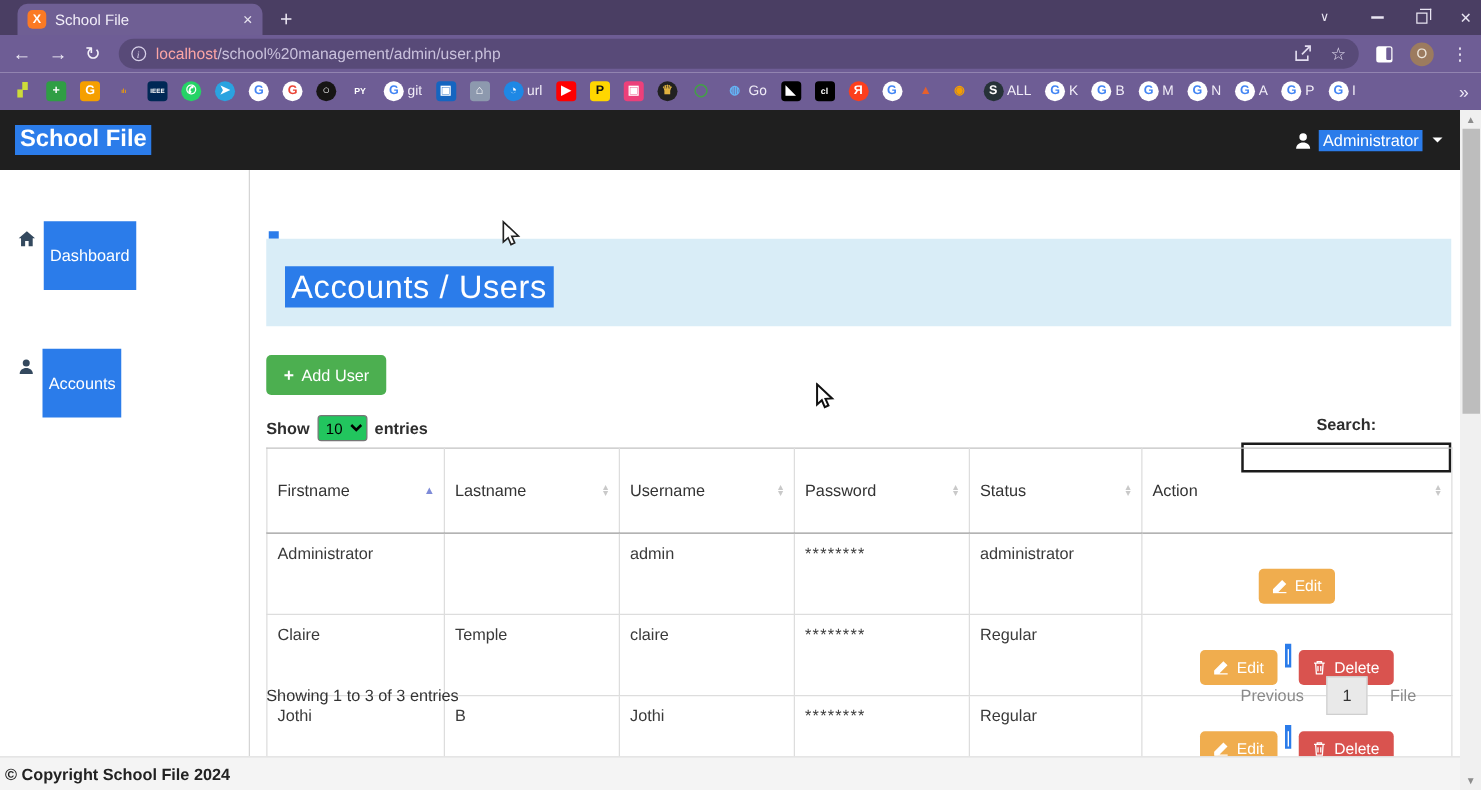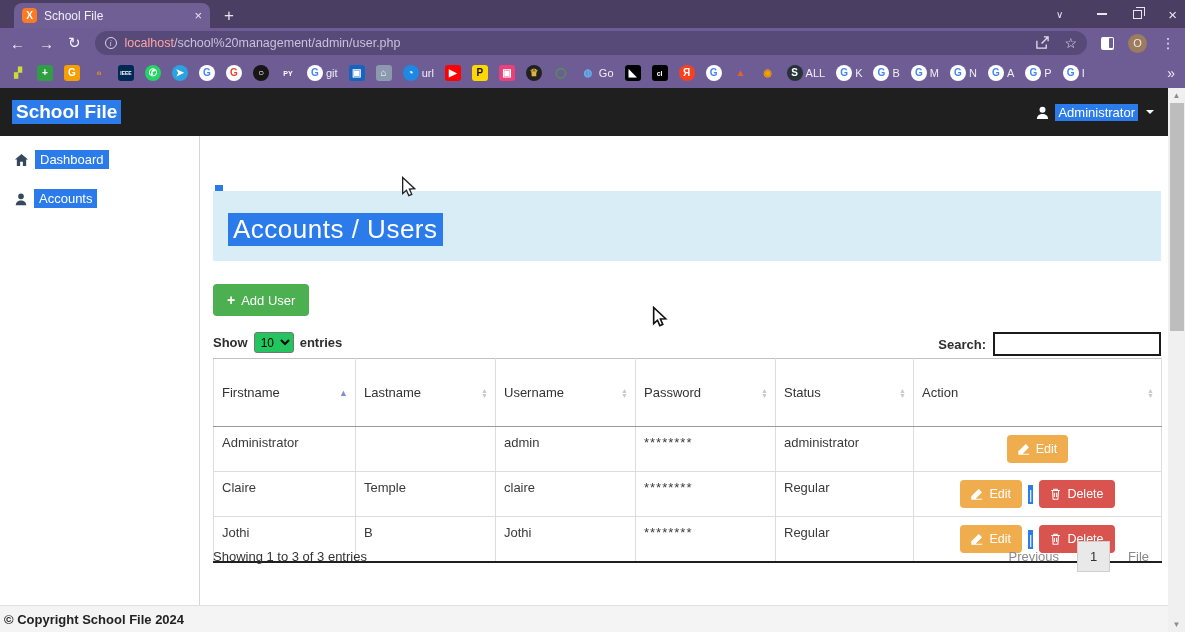--- a/index.html
+++ b/index.html
@@ -43,52 +43,52 @@
   
   #page { position:absolute; left:0; top:88px; width:1185px; height:544px; background:#fff; }
   #appheader { position:absolute; left:0; top:0; width:1168px; height:48px; background:#1f1f1f; display:flex; align-items:center; justify-content:space-between; padding:0 14px 0 12px; }
   .sel { background:#2b7cea; color:#fff; }
   .brand { font-size:19px; font-weight:bold; padding:1px 4px; }
   .userbox { display:flex; align-items:center; gap:5px; color:#fff; font-size:13px; }
   .caret { width:0; height:0; border-left:4px solid transparent; border-right:4px solid transparent; border-top:4px solid #fff; margin-left:3px; }
 
   #sidebar { position:absolute; left:0; top:48px; width:200px; height:469px; background:#fff; border-right:1px solid #d5d5d5; padding:14px 0 0 14px; }
   .side-item { display:flex; align-items:center; gap:6px; margin-bottom:20px; font-size:13px; }
-  .side-item .lbl { padding:2px 5px; }
+  .side-item .lbl { padding:20px 5px;margin-top:27px; }
 
   #main { position:absolute; left:213px; top:48px; width:948px; height:469px; }
   .panel { position:absolute; left:0; top:55px; width:948px; height:70px; background:#d9edf7; }
   .panel h1 { position:absolute; left:15px; top:22px; font-size:26px; font-weight:normal; letter-spacing:0.5px; padding:1px 5px; }
   .sel-artifact { position:absolute; left:2px; top:49px; width:8px; height:6px; background:#2b7cea; }
 
   .btn-add { position:absolute; left:0; top:148px; background:#4caf50; color:#fff; border:none; border-radius:4px; font-size:13px; padding:8px 14px; display:flex; align-items:center; gap:6px; font-family:inherit; }
   .btn-add .plus { font-weight:bold; font-size:14px; }
 
   .controls { position:absolute; left:0; top:196px; width:948px; height:26px; }
   .show-group { position:absolute; left:0; top:0; display:flex; align-items:center; gap:6px; font-size:13px; font-weight:bold; color:#2e2e2e; }
   .show-group select { font-family:inherit; font-size:12px; height:21px; border:1px solid #767676; border-radius:3px; background:#22c55e; padding:0 2px; }
-  .search-group { position:absolute; right:0; top:0; display:flex; align-items:center; gap:7px; font-size:13px; font-weight:bold; color:#2e2e2e; }
+  .search-group { position:absolute; right:0; top:0; display:flex; align-items:center; gap:7px; font-size:13px; font-weight:bold; color:#2e2e2e;flex-direction:column; }
   .search-group input { width:168px; height:24px; border:2px solid #1b1b1b; background:#fff; font-family:inherit; font-size:13px; padding:0 5px; }
 
   table.data { position:absolute; left:0; top:222px; width:948px; border-collapse:collapse; table-layout:fixed; }
   table.data th { font-size:13px; font-weight:normal; color:#333; text-align:left; padding:26px 8px; border-top:1px solid #c2c2c2; border-bottom:1px solid #9a9a9a; border-left:1px solid #ddd; border-right:1px solid #ddd; position:relative; height:34px; }
   table.data td { font-size:13px; color:#3a3a3a; padding:8px; border:1px solid #ddd; height:45px; vertical-align:top; background:#fff; }
   table.data tr:last-child td { border-bottom:2px solid #1f1f1f; }
   .sort { position:absolute; right:7px; top:50%; transform:translateY(-50%); display:flex; flex-direction:column; line-height:5px; font-size:7px; color:#c9c9c9; }
   .sort-asc { font-size:9px; color:#7e8bd8; line-height:9px; }
   .pw { letter-spacing:1px; font-size:12px; }
   .action-cell { text-align:center; vertical-align:middle !important; }
-  .btn-edit, .btn-del { border:none; border-radius:4px; color:#fff; font-size:12.5px; padding:7px 11px; font-family:inherit; display:inline-flex; align-items:center; gap:6px; vertical-align:middle; }
+  .btn-edit, .btn-del { border:none; border-radius:4px; color:#fff; font-size:12.5px; padding:7px 11px; font-family:inherit; display:inline-flex; align-items:center; gap:6px; vertical-align:middle;margin-top:20px; }
   .btn-edit { background:#f0ad4e; }
   .btn-del { background:#d9534f; }
   .pipe { display:inline-block; margin:0 6px; padding:2px 1px; font-size:13px; vertical-align:middle; }
 
   .table-footer { position:absolute; left:0; top:405px; width:948px; height:36px; }
   .summary { position:absolute; left:0; top:8px; font-size:13px; color:#333; }
-  .pagination { position:absolute; right:0; top:0; display:flex; align-items:center; }
+  .pagination { position:absolute; right:16px; top:0; display:flex; align-items:center; }
   .page-prev, .page-next { color:#8a8a8a; font-size:13px; padding:8px 12px; }
   .page-num { width:33px; height:31px; background:#e9e9e9; border:1px solid #cfcfcf; color:#333; font-size:13px; display:flex; align-items:center; justify-content:center; margin:0 6px; }
 
   #appfooter { position:absolute; left:0; top:517px; width:1168px; height:27px; background:#f4f4f4; border-top:1px solid #e0e0e0; display:flex; align-items:center; padding-left:4px; font-size:13px; font-weight:bold; color:#222; }
 
   
   #scrollbar { position:absolute; right:0; top:0; width:17px; height:544px; background:#f0f0f0; }
   .sb-arrow { position:absolute; left:0; width:17px; height:15px; display:flex; align-items:center; justify-content:center; color:#8d8d8d; font-size:8px; }
   .sb-thumb { position:absolute; left:1.5px; top:15px; width:14px; height:228px; background:#bdbdbd; }
 

